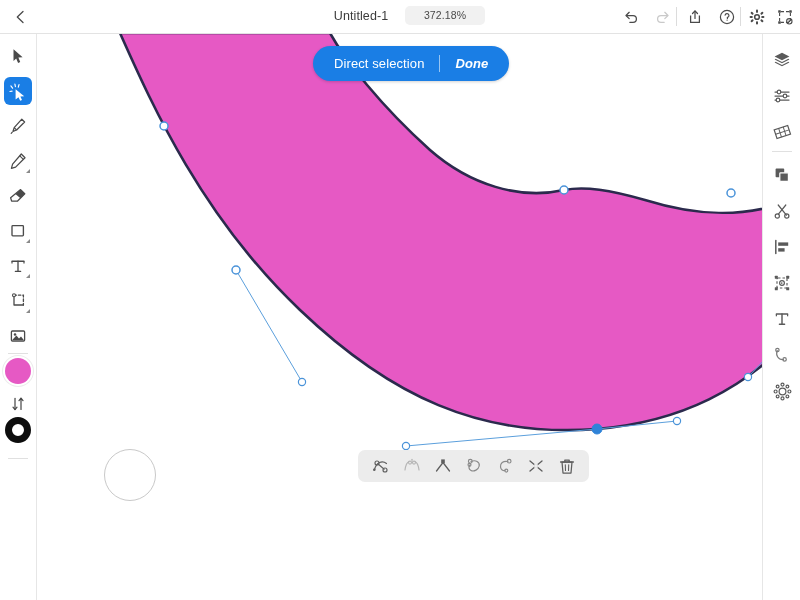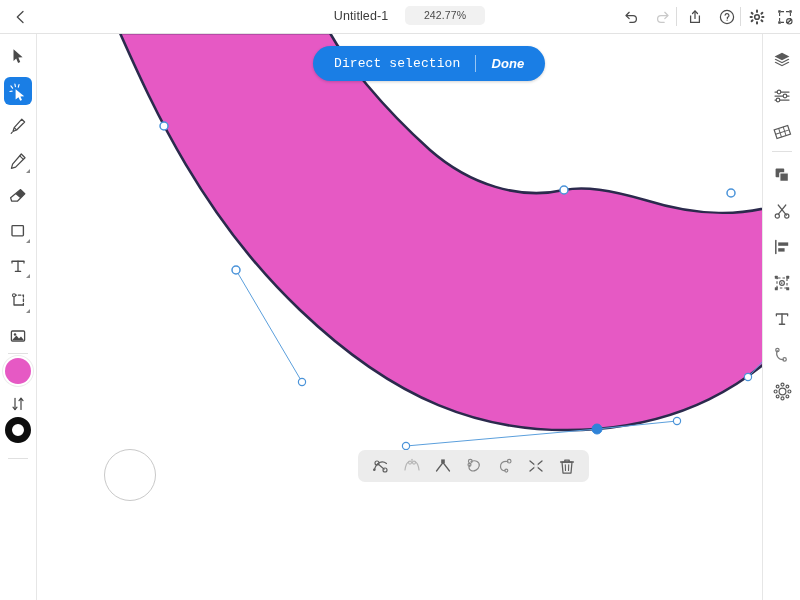--- a/index.html
+++ b/index.html
@@ -180,21 +180,20 @@
     border-radius: 18px;
     box-shadow: 0 1px 3px rgba(0,0,0,0.18);
     z-index: 50;
   }
   #mode-label {
     padding: 0 15px 0 21px;
     font-size: 13px;
     color: #ffffff;
     letter-spacing: 0.1px;
     cursor: pointer;
-    font-family: Liberation Mono, monospace;
   }
   #mode-div {
     width: 1px; height: 17px;
     background: rgba(255,255,255,0.55);
   }
   #done-btn {
     padding: 0 21px 0 15px;
     font-size: 13px;
     font-weight: bold;
     color: #ffffff;
@@ -293,21 +292,21 @@
       <svg width="16" height="16" viewBox="0 0 16 16">
         <polyline points="10,2.5 4.3,8 10,13.5" fill="none" stroke="#4a4a4a" stroke-width="1.3" stroke-linecap="round" stroke-linejoin="round"></polyline>
       </svg>
     </div>
 
     <div id="doc-title">
       <span>Untitled-1</span>
     </div>
 
     <div id="zoom-badge">
-      <span>242.77%</span>
+      <span>372.18%</span>
     </div>
 
     <div class="topbar-icon" style="left:618px;">
       <svg width="18" height="18" viewBox="0 0 18 18">
         <path d="M4.5 7.5 H11 a3.4 3.4 0 0 1 0 6.8 H7.8" fill="none" stroke="#4a4a4a" stroke-width="1.25" stroke-linecap="round" stroke-linejoin="round"></path>
         <polyline points="7.2,4.3 4,7.5 7.2,10.6" fill="none" stroke="#4a4a4a" stroke-width="1.25" stroke-linecap="round" stroke-linejoin="round"></polyline>
       </svg>
     </div>
 
     <div class="topbar-icon" style="left:650px;">

